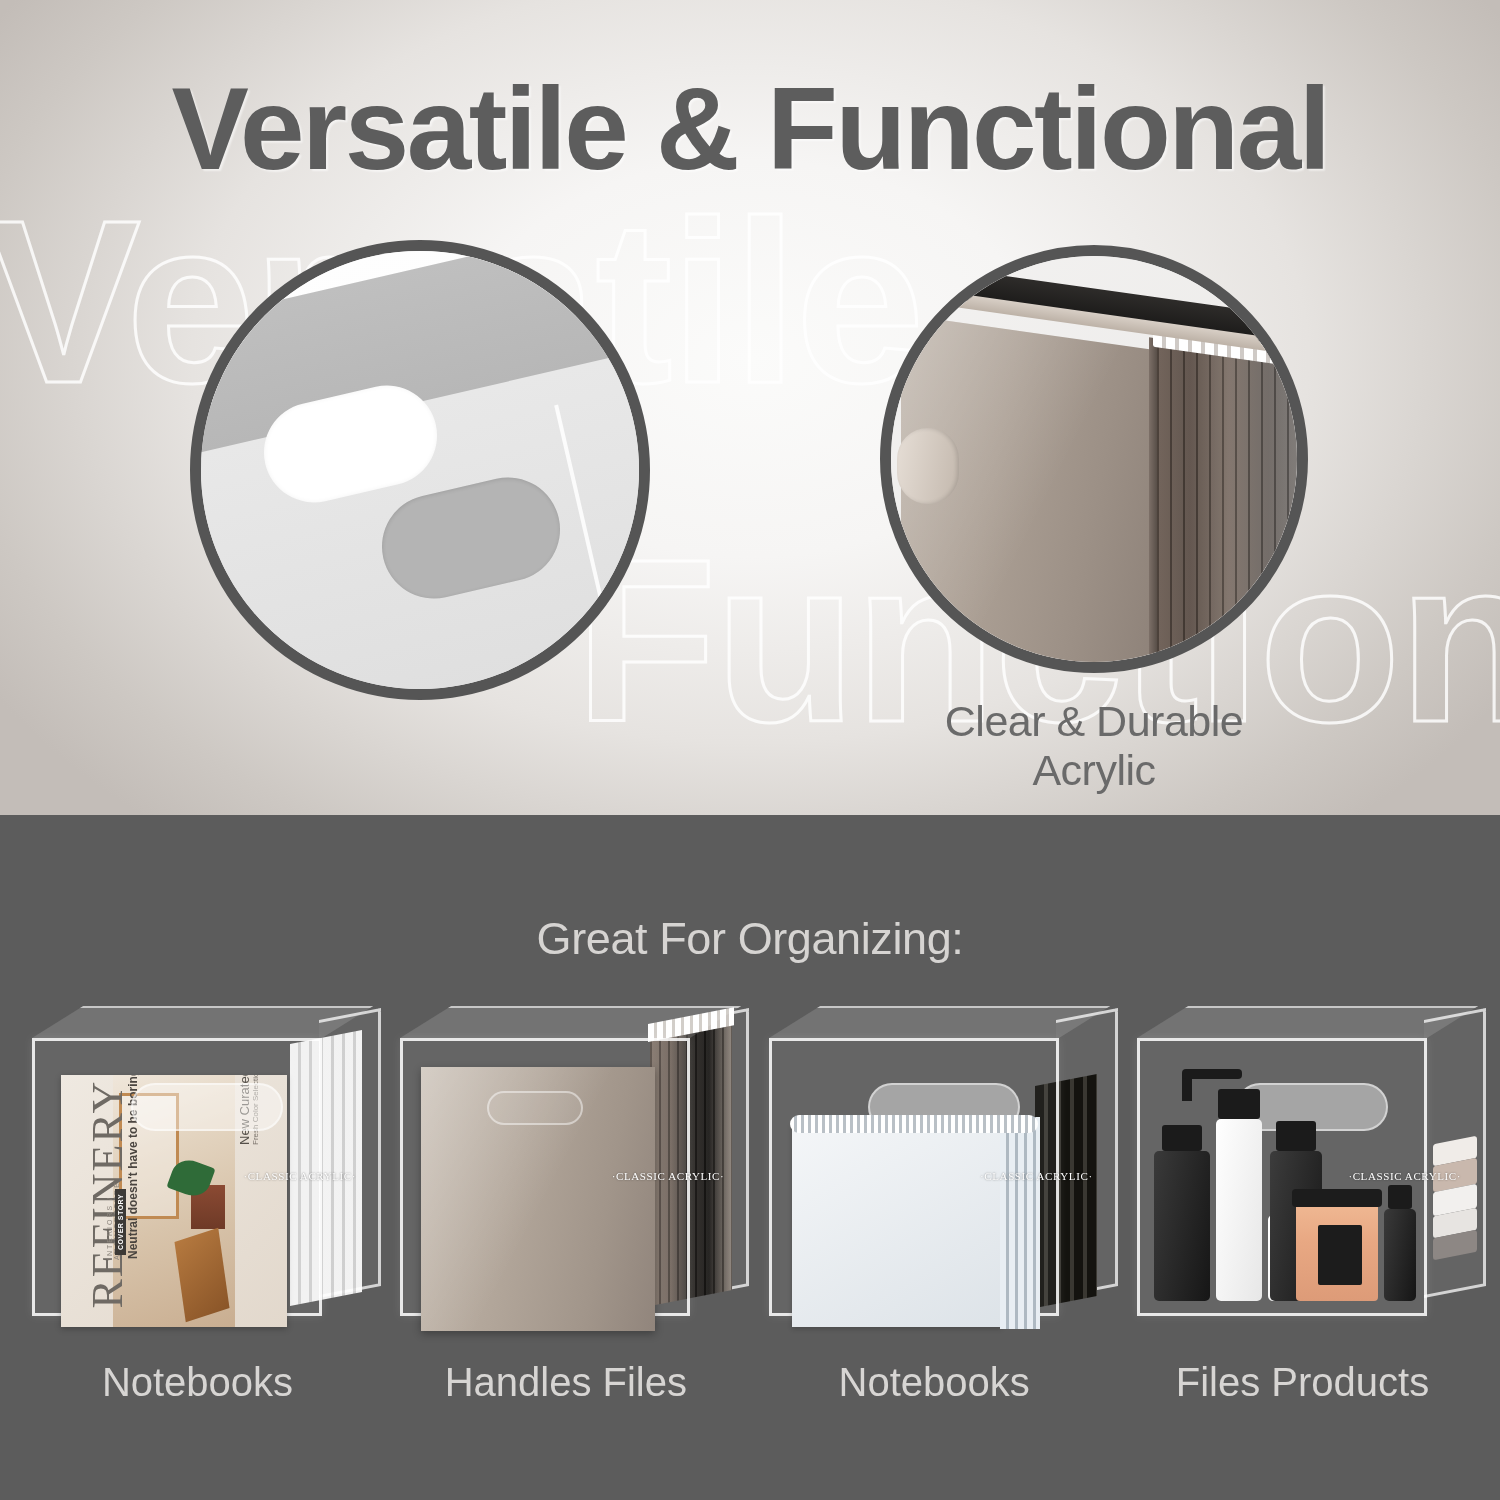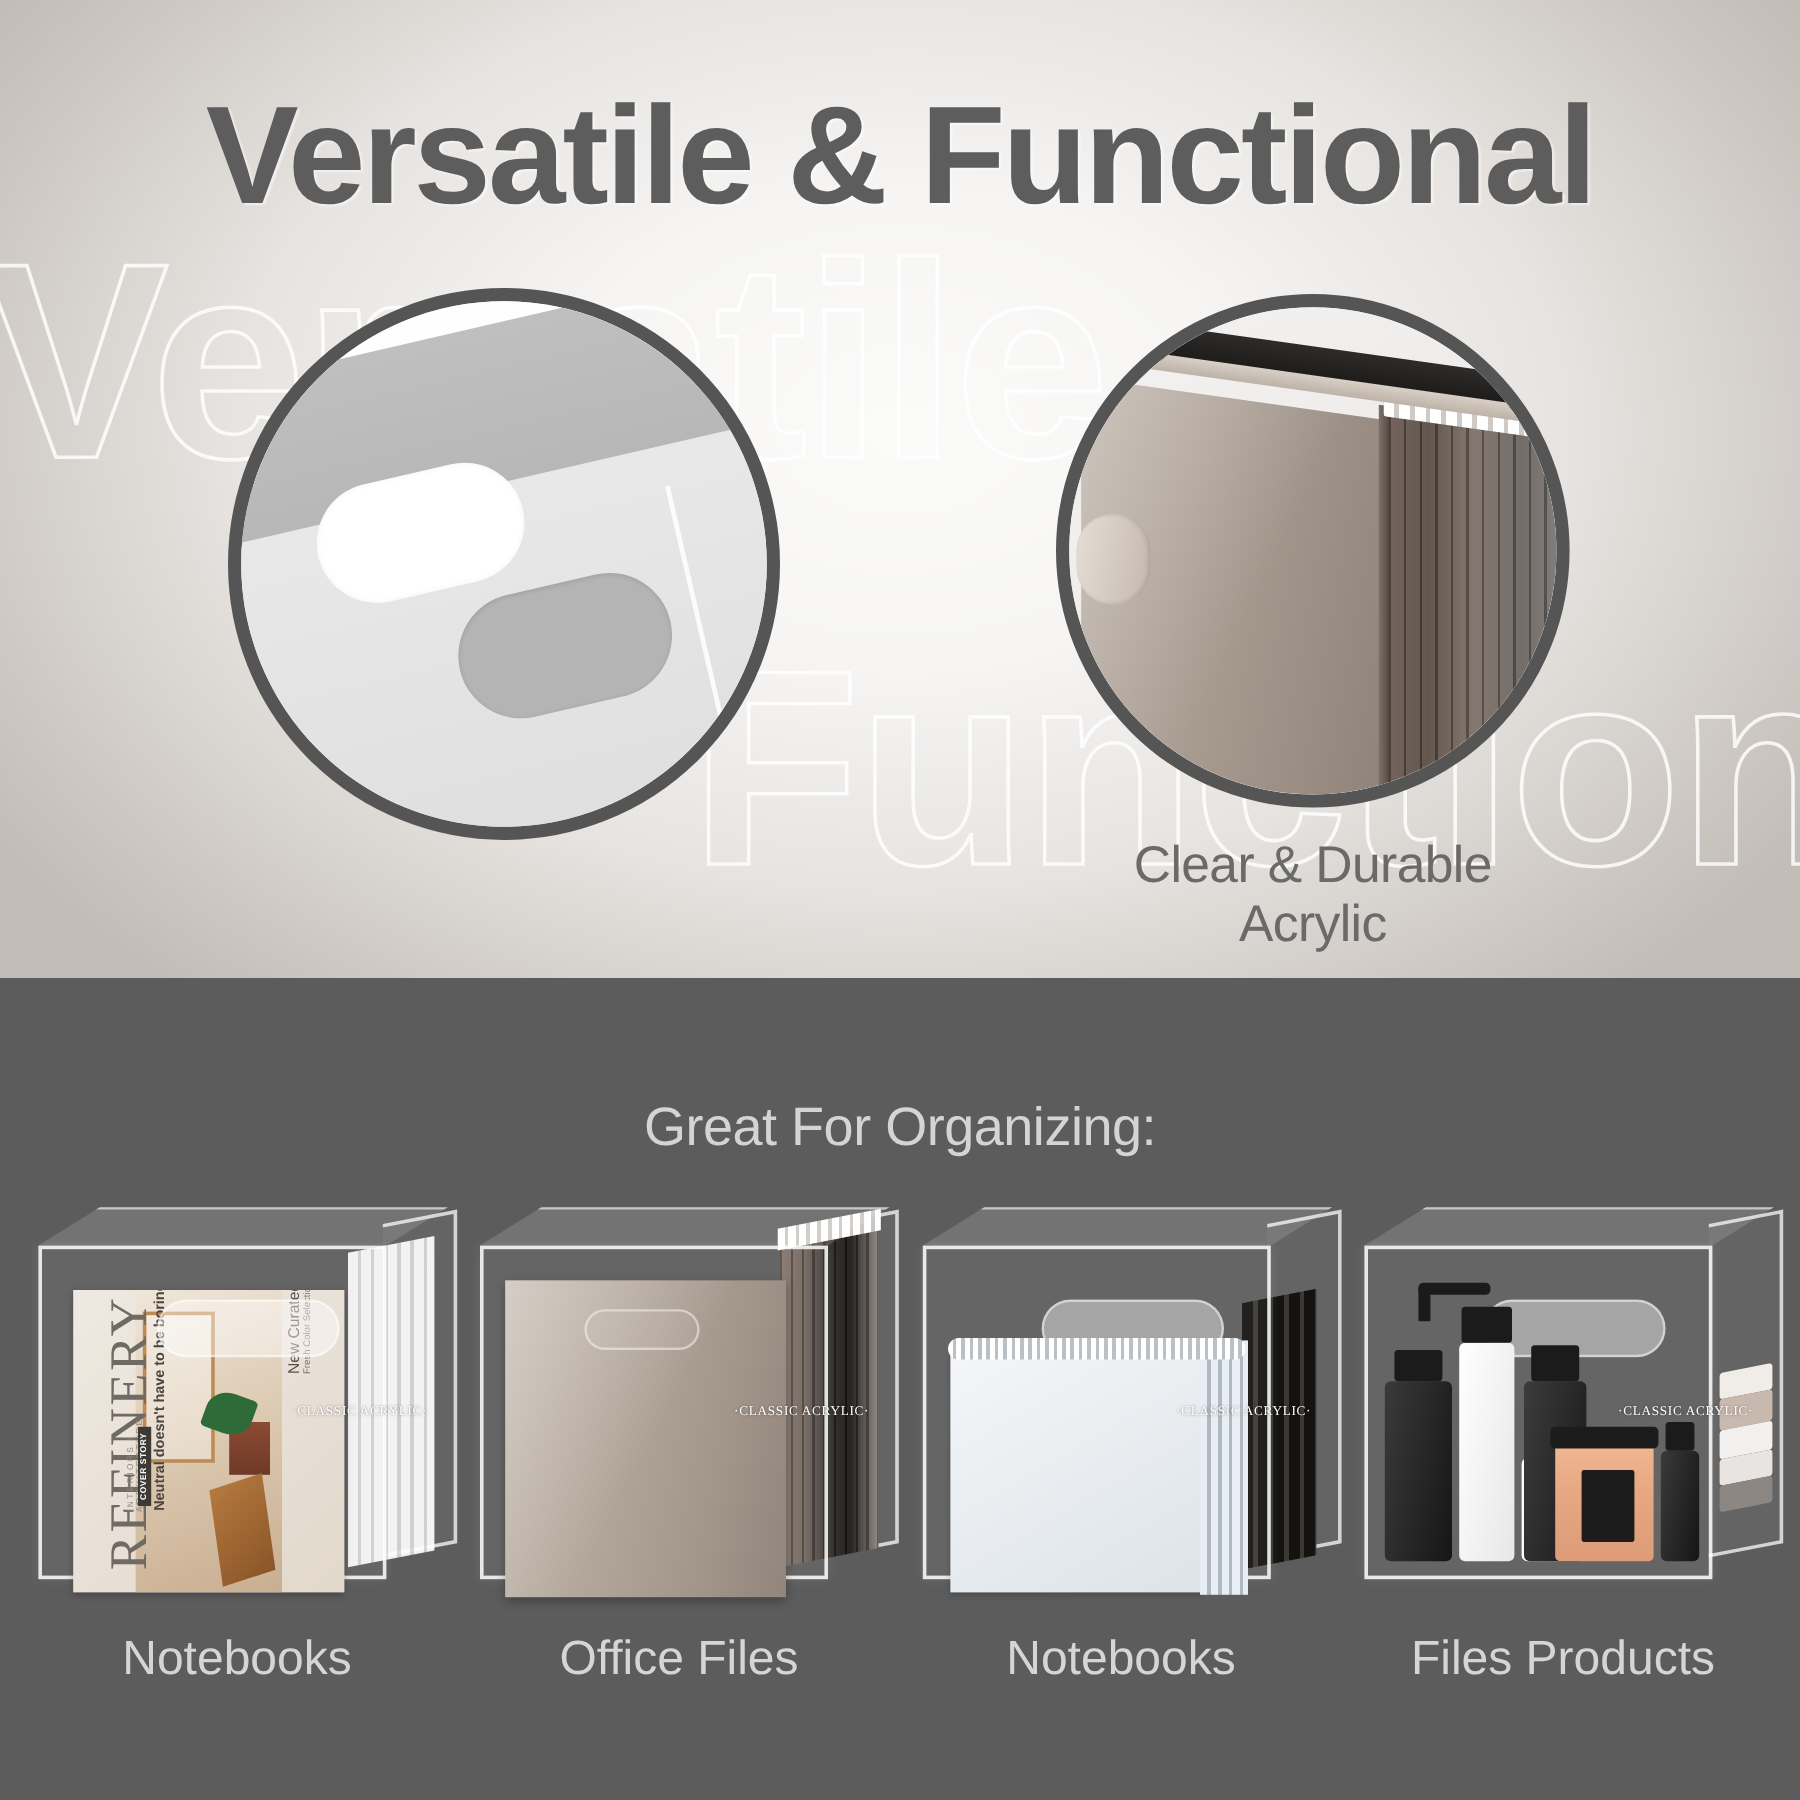--- a/index.html
+++ b/index.html
@@ -490,17 +490,17 @@
         </div>
 
         <div class="bin-topface"></div>
         <div class="brand">·CLASSIC ACRYLIC·</div>
       </div>
     </div>
   </div>
 
   <div style="position:absolute;top:545px;left:0;width:1500px;display:flex;justify-content:space-between;padding:0 20px;">
     <div style="width:355px;text-align:center;font-size:40px;color:#d7d5d3;">Notebooks</div>
-    <div style="width:355px;text-align:center;font-size:40px;color:#d7d5d3;">Office Files</div>
+    <div style="width:355px;text-align:center;font-size:40px;color:#d7d5d3;">Handles Files</div>
     <div style="width:355px;text-align:center;font-size:40px;color:#d7d5d3;">Notebooks</div>
     <div style="width:355px;text-align:center;font-size:40px;color:#d7d5d3;">Files Products</div>
   </div>
 </div>
 
 </body></html>

